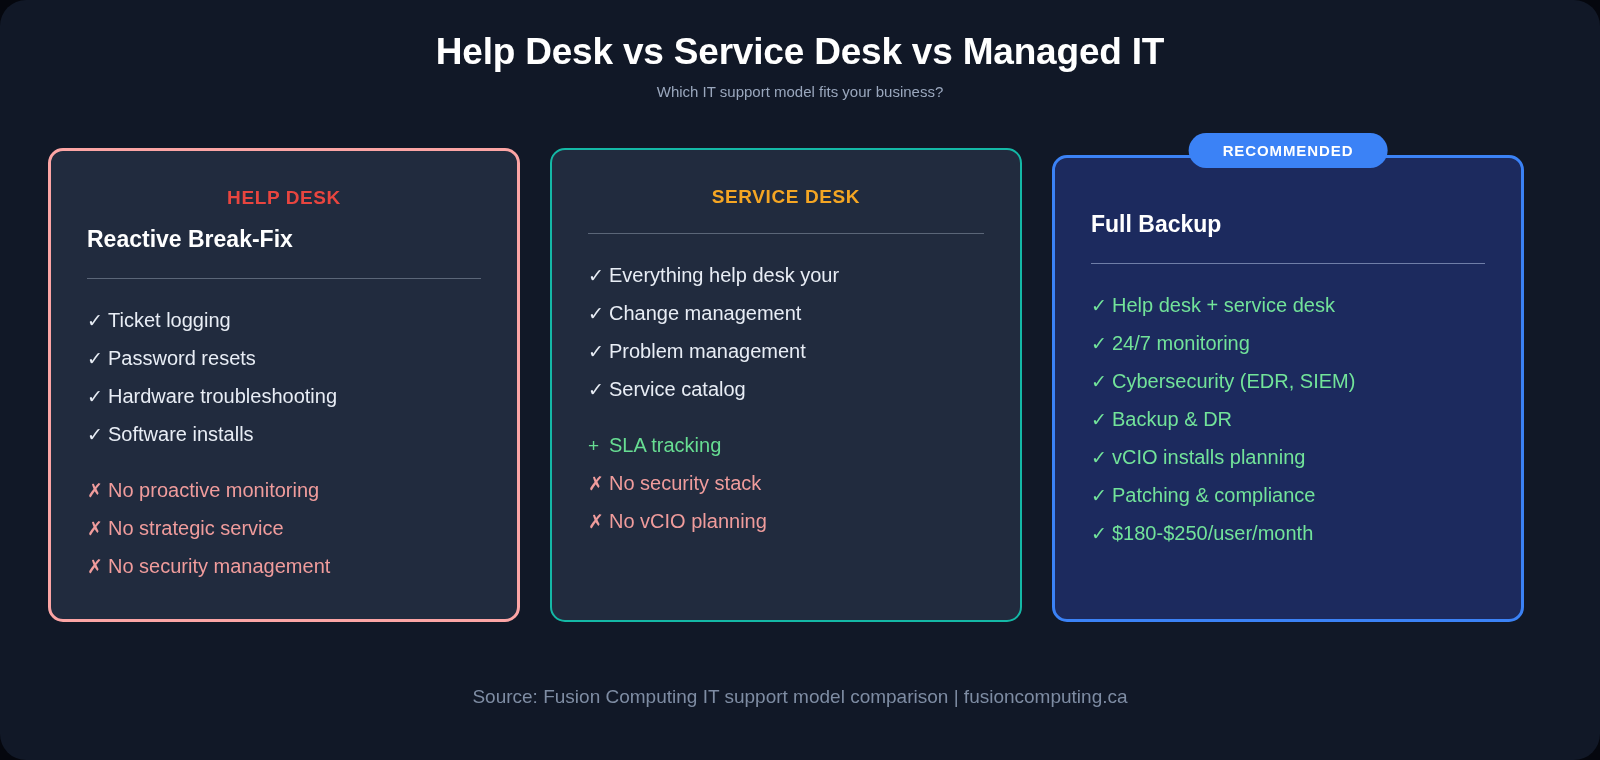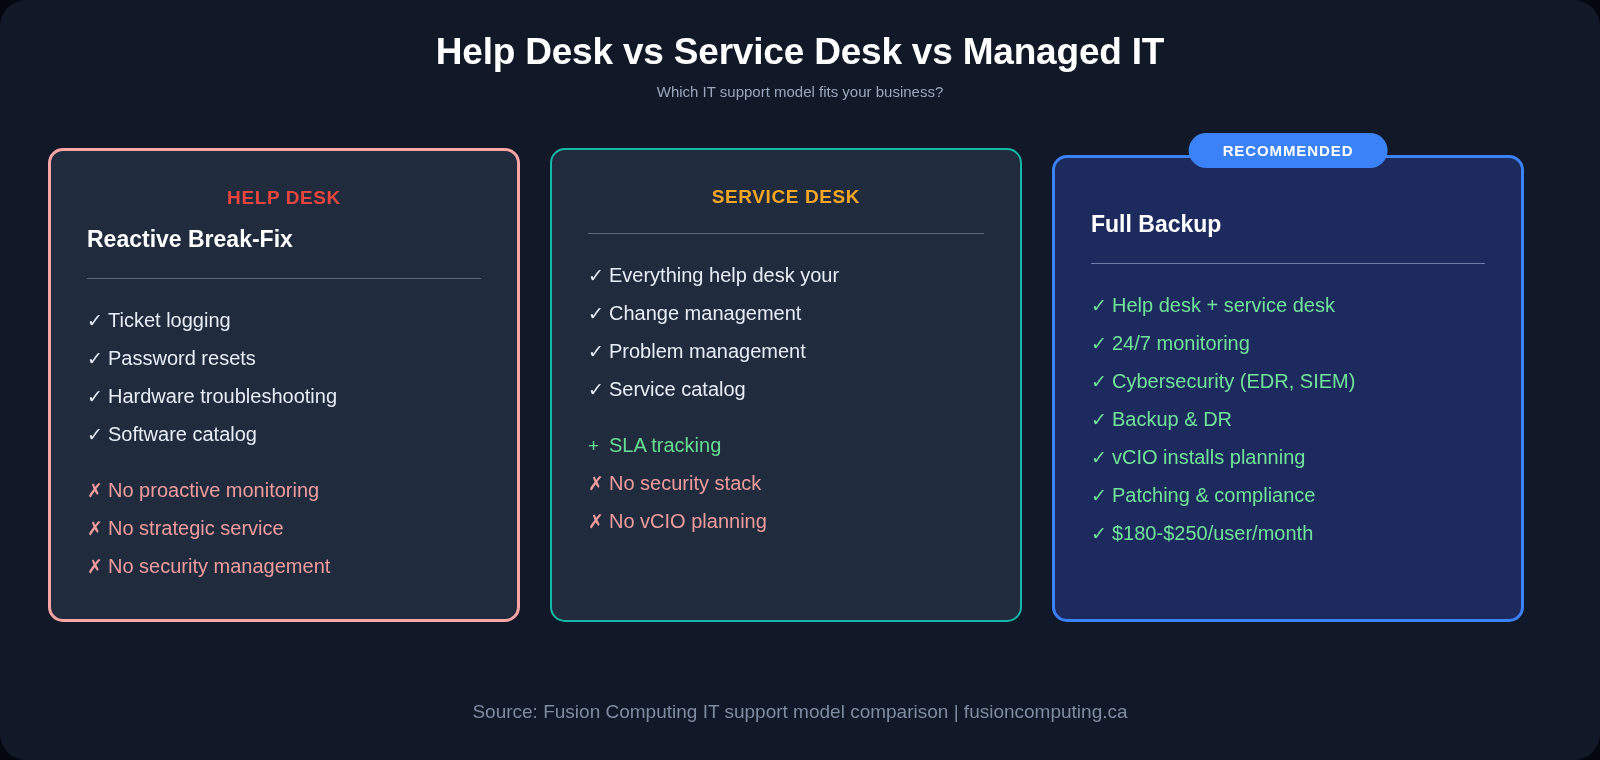--- a/index.html
+++ b/index.html
@@ -132,21 +132,21 @@
   .item.neg  { color:#f09c9c; }
   .item.plus { color:#67dd92; }
   .item.good { color:#72e39a; }
 
   .gap { height:18px; }
 
   
   .footer {
     position:absolute;
     left:0; right:0;
-    bottom:37px;
+    bottom:52px;
     text-align:center;
     font-size:19px;
     color:#7e8ca3;
   }
 </style>
 </head>
 <body>
 
 <div id="stage">
 
@@ -168,21 +168,21 @@
           <div class="item pos">
             <span class="mark">✓</span>
             <span class="label">Password resets</span>
           </div>
           <div class="item pos">
             <span class="mark">✓</span>
             <span class="label">Hardware troubleshooting</span>
           </div>
           <div class="item pos">
             <span class="mark">✓</span>
-            <span class="label">Software catalog</span>
+            <span class="label">Software installs</span>
           </div>
           <div class="gap"></div>
           <div class="item neg">
             <span class="mark">✗</span>
             <span class="label">No proactive monitoring</span>
           </div>
           <div class="item neg">
             <span class="mark">✗</span>
             <span class="label">No strategic service</span>
           </div>

